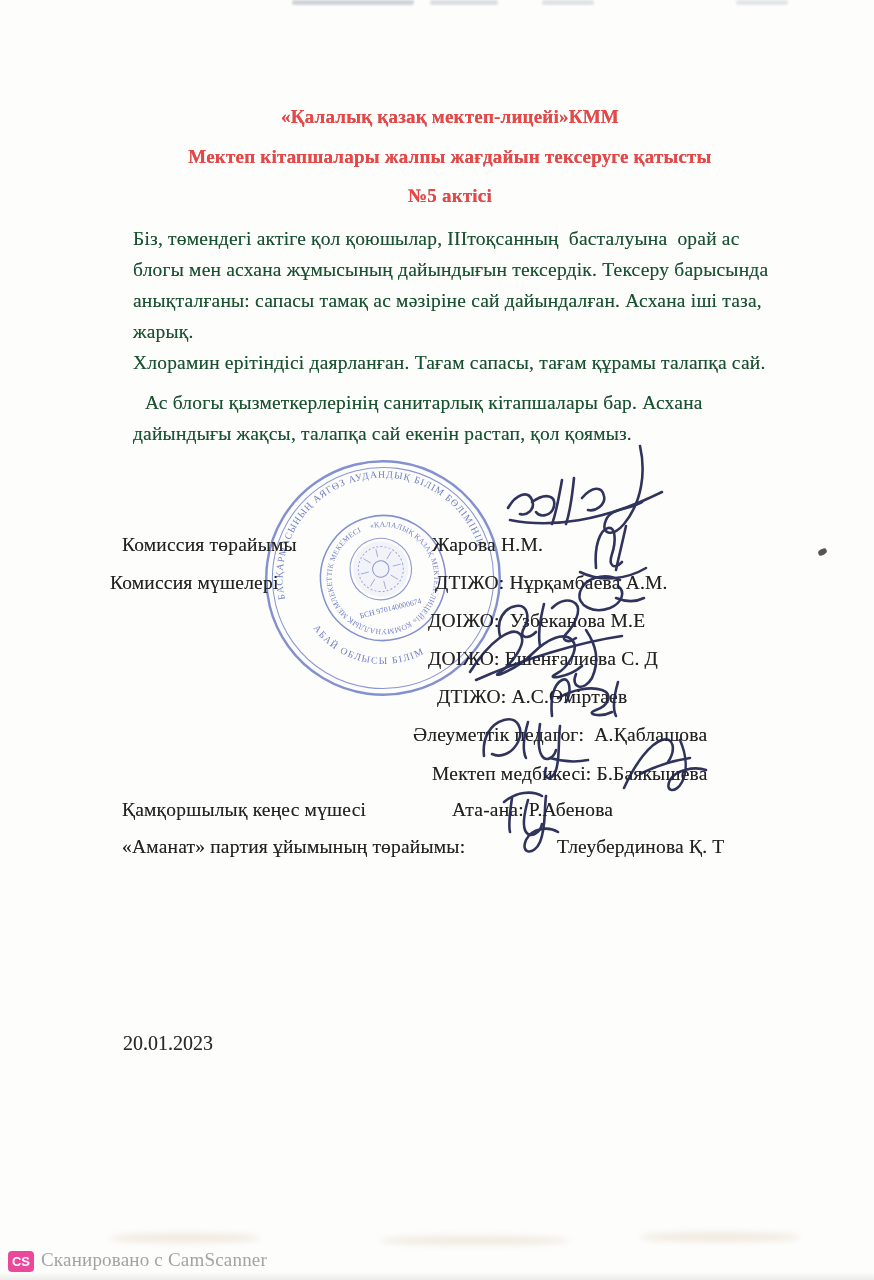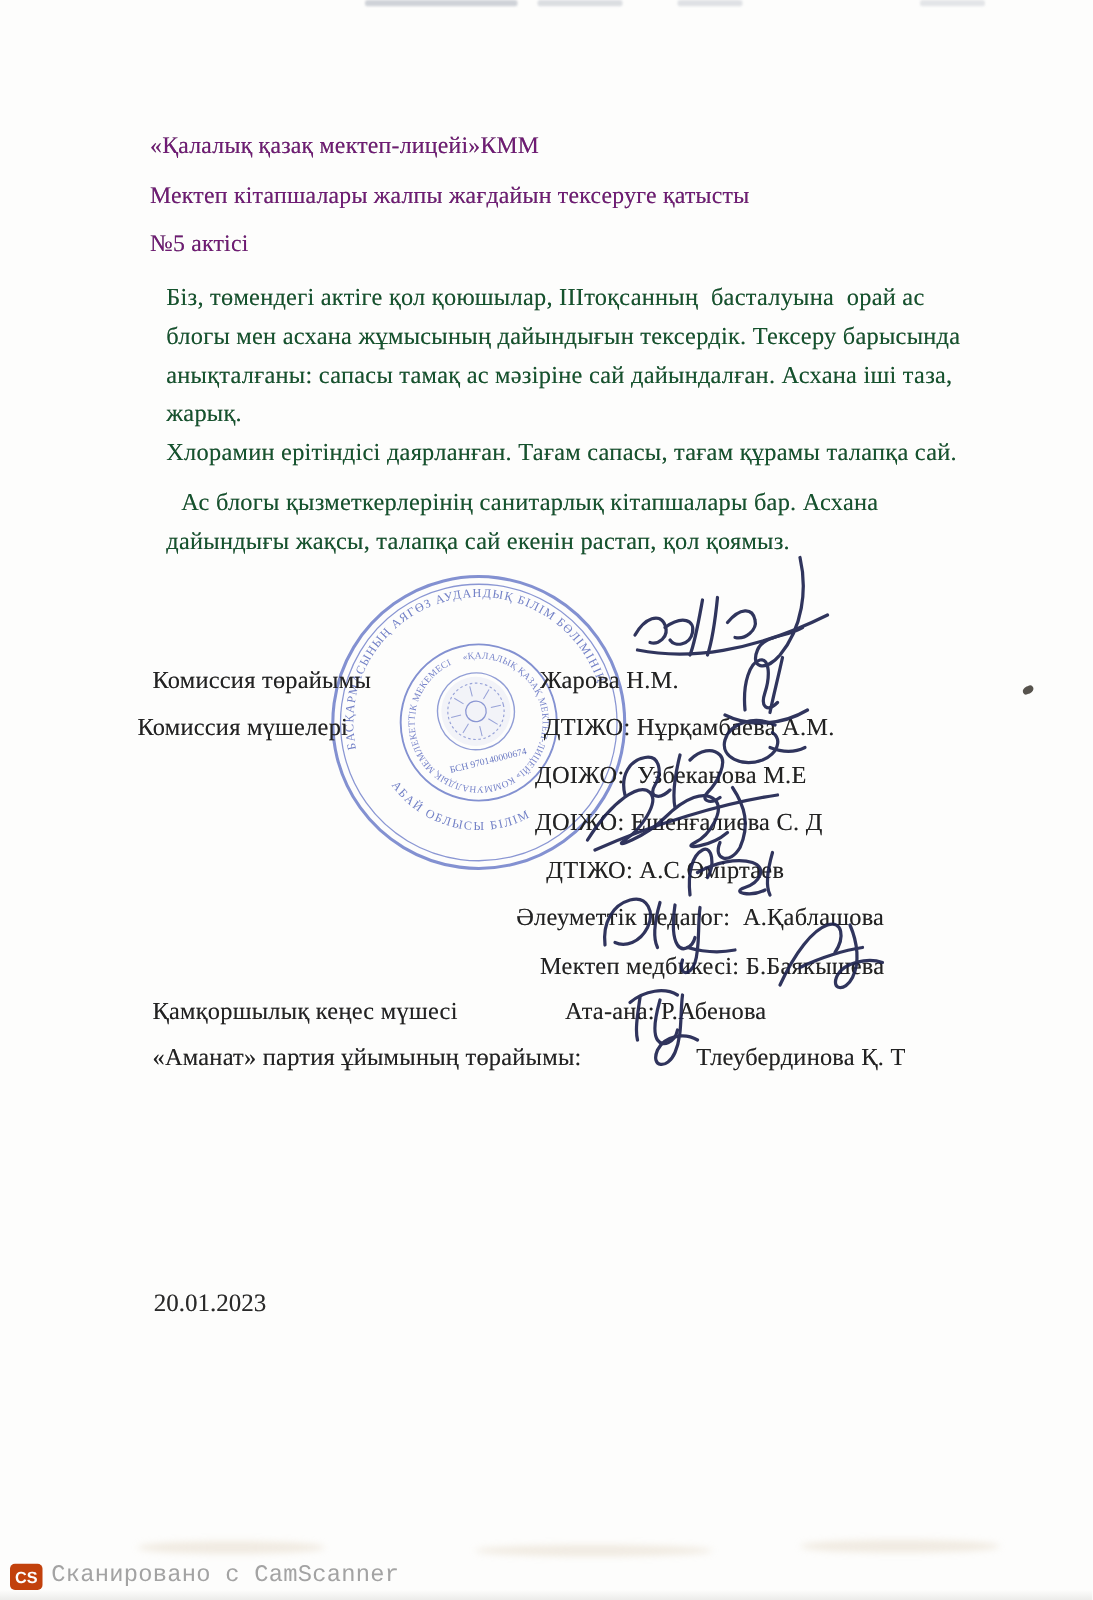--- a/index.html
+++ b/index.html
@@ -1,21 +1,21 @@
 <!DOCTYPE html>
 <html><head>
 <meta charset="utf-8">
 <style>
   html,body{margin:0;padding:0;}
   body{width:874px;height:1280px;position:relative;background:#fdfdfc;overflow:hidden;
        font-family:"Liberation Serif","DejaVu Serif",serif;}
   .abs{position:absolute;}
   
-  .titleband{left:120px;width:660px;font-weight:normal;
-             font-size:19px;color:#701a75;letter-spacing:0.2px;
+  .titleband{left:120px;width:660px;text-align:center;font-weight:bold;
+             font-size:19px;color:#ef4444;letter-spacing:0.2px;
              text-shadow:0 0 0.5px rgba(30,30,30,.55);}
   
   .bline{left:133px;font-size:19.5px;color:#14532d;white-space:pre;
          text-shadow:0 0 0.5px rgba(30,30,30,.45);letter-spacing:0.2px;}
   
   .clabel,.cvalue{font-size:19.5px;color:#222;white-space:pre;
          text-shadow:0 0 0.5px rgba(30,30,30,.45);letter-spacing:0.2px;z-index:3;margin-top:44px;}
   
   .datetext{left:123px;top:1032px;font-size:20px;color:#2a2a2a;
          text-shadow:0 0 0.5px rgba(30,30,30,.4);}
@@ -23,24 +23,24 @@
   .stamp{left:260px;top:450px;width:246px;height:256px;z-index:2;
          transform:rotate(-14deg);opacity:.88;}
   
   .sigs{left:80px;top:440px;width:690px;height:430px;z-index:5;pointer-events:none;}
   
   .topmark{top:0;height:5px;background:#aab0bb;filter:blur(1px);border-radius:2px;}
   .smudge{background:rgba(212,193,163,0.30);border-radius:50%;filter:blur(3px);}
   .speck{left:818px;top:549px;width:9px;height:6px;background:#3a352e;
          border-radius:50% 40% 50% 40%;transform:rotate(-25deg);opacity:.85;}
   
-  .csbadge{left:8px;top:1251px;width:26px;height:21px;background:#c2410c;
+  .csbadge{left:8px;top:1251px;width:26px;height:21px;background:#ec4899;
          border-radius:4px;color:#fdfdfd;font-family:"Liberation Sans",sans-serif;
          font-weight:bold;font-size:13px;line-height:21px;text-align:center;}
-  .cstext{left:41px;top:1249px;font-family:Liberation Mono, monospace;
+  .cstext{left:41px;top:1249px;font-family:Liberation Serif, serif;
          font-size:19px;color:#a3a3a3;letter-spacing:0.2px;}
   .bottomedge{left:0;top:1272px;width:874px;height:8px;
          background:linear-gradient(#fdfdfc,#ececea);}
 </style>
 </head>
 <body>
 
 <div class="abs topmark" style="left:292px;width:122px;opacity:.55"></div>
 <div class="abs topmark" style="left:430px;width:68px;opacity:.4"></div>
 <div class="abs topmark" style="left:542px;width:52px;opacity:.35"></div>

